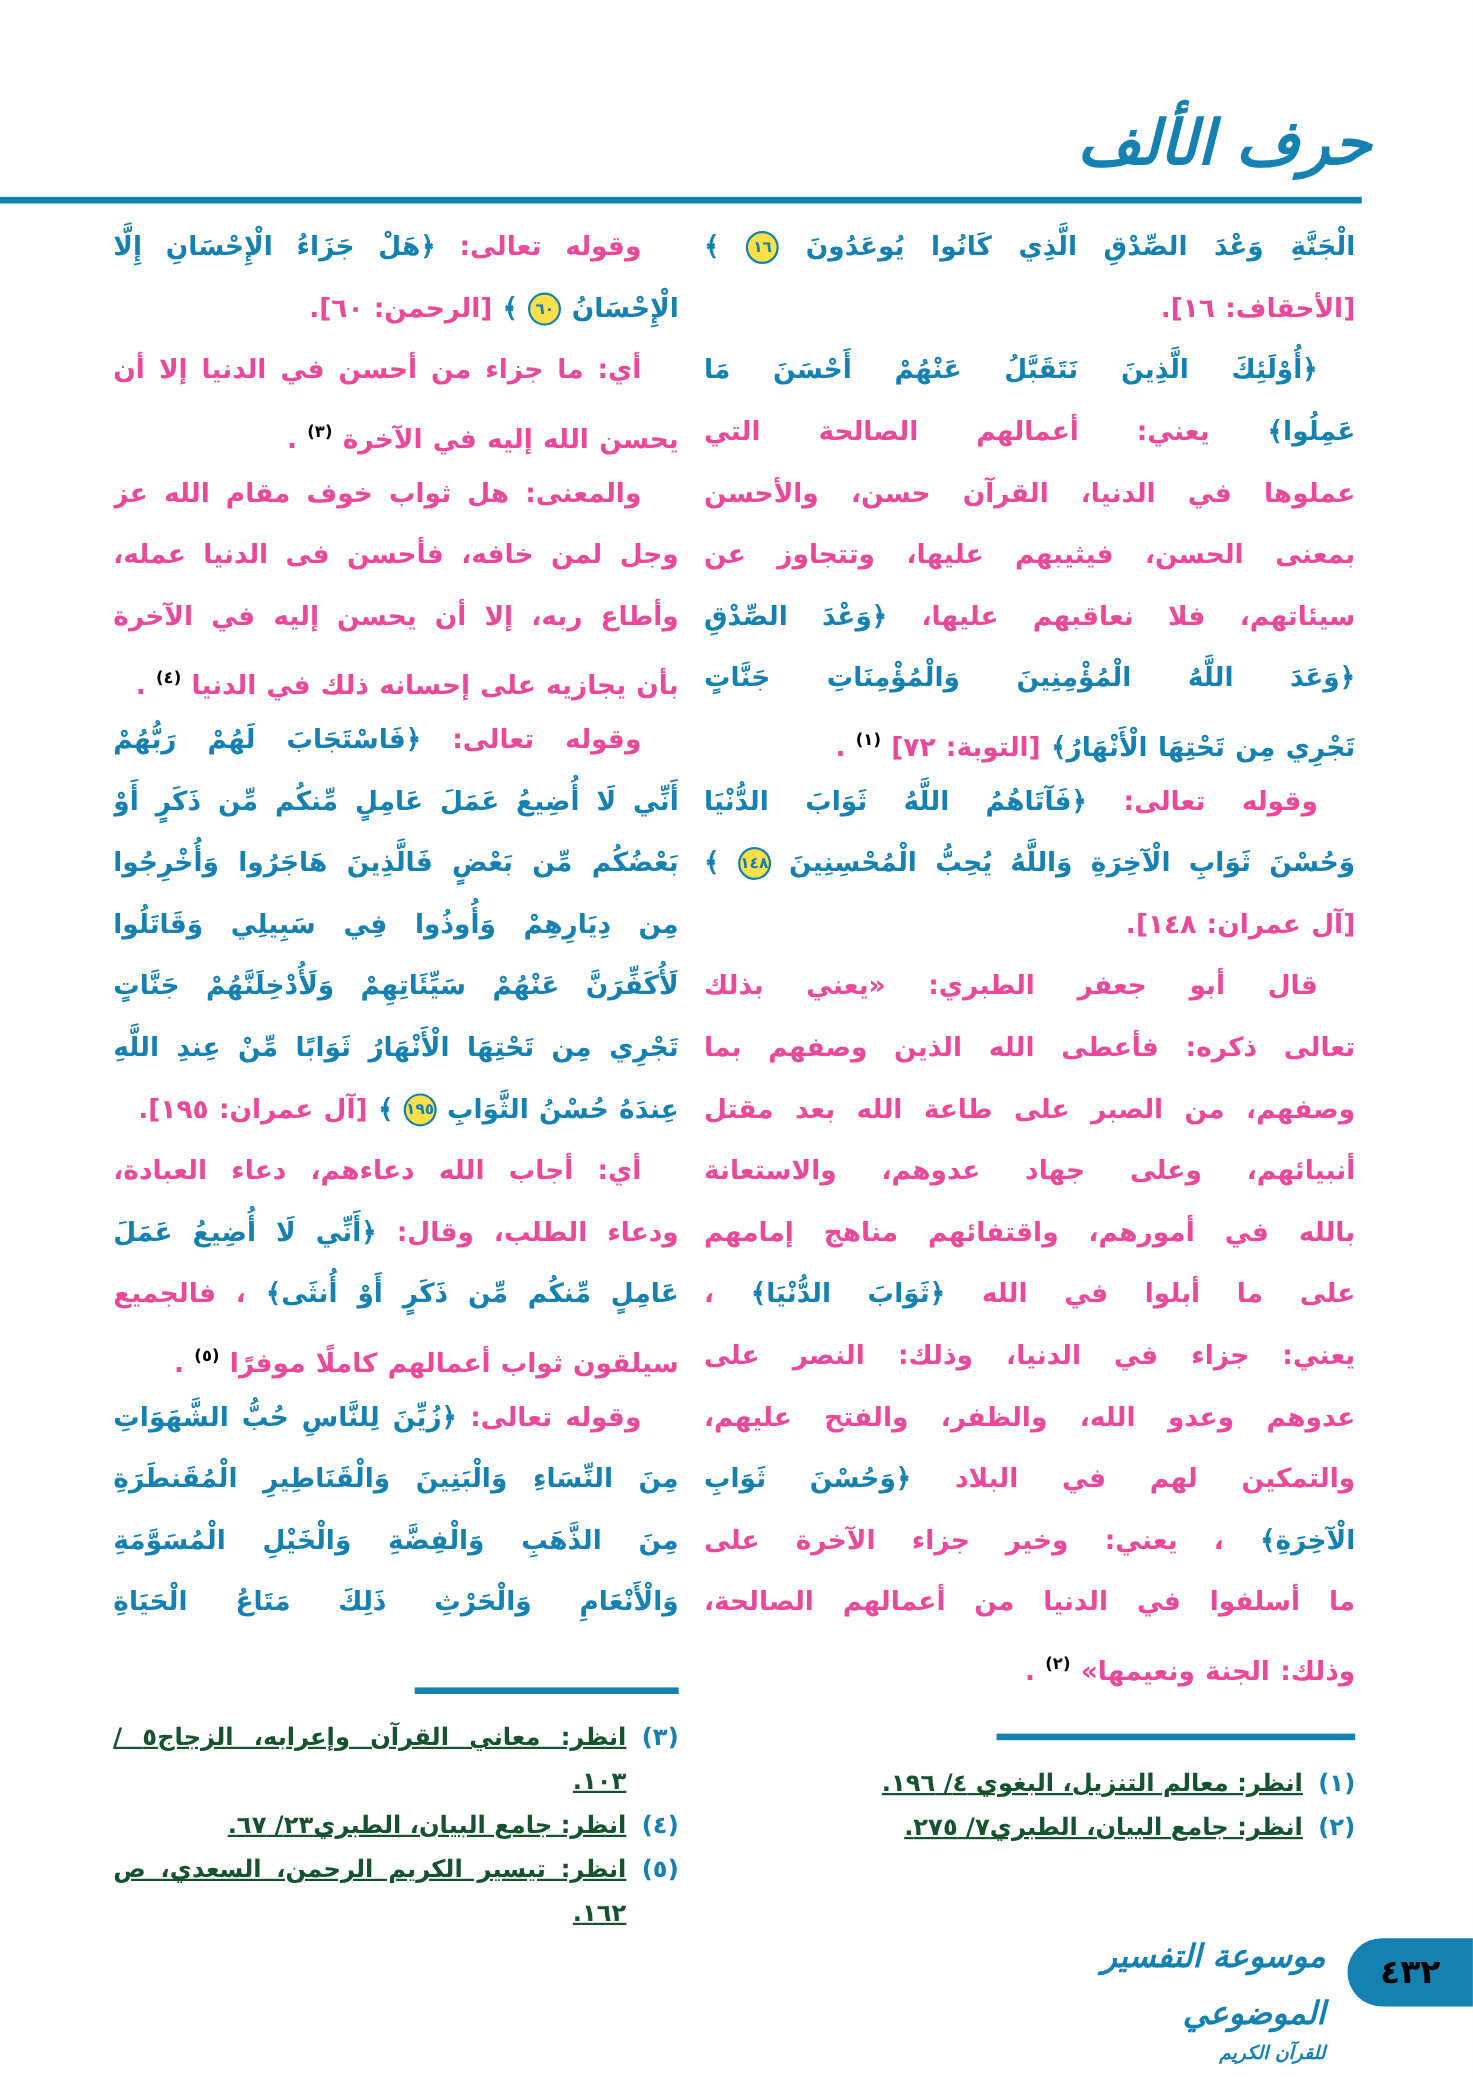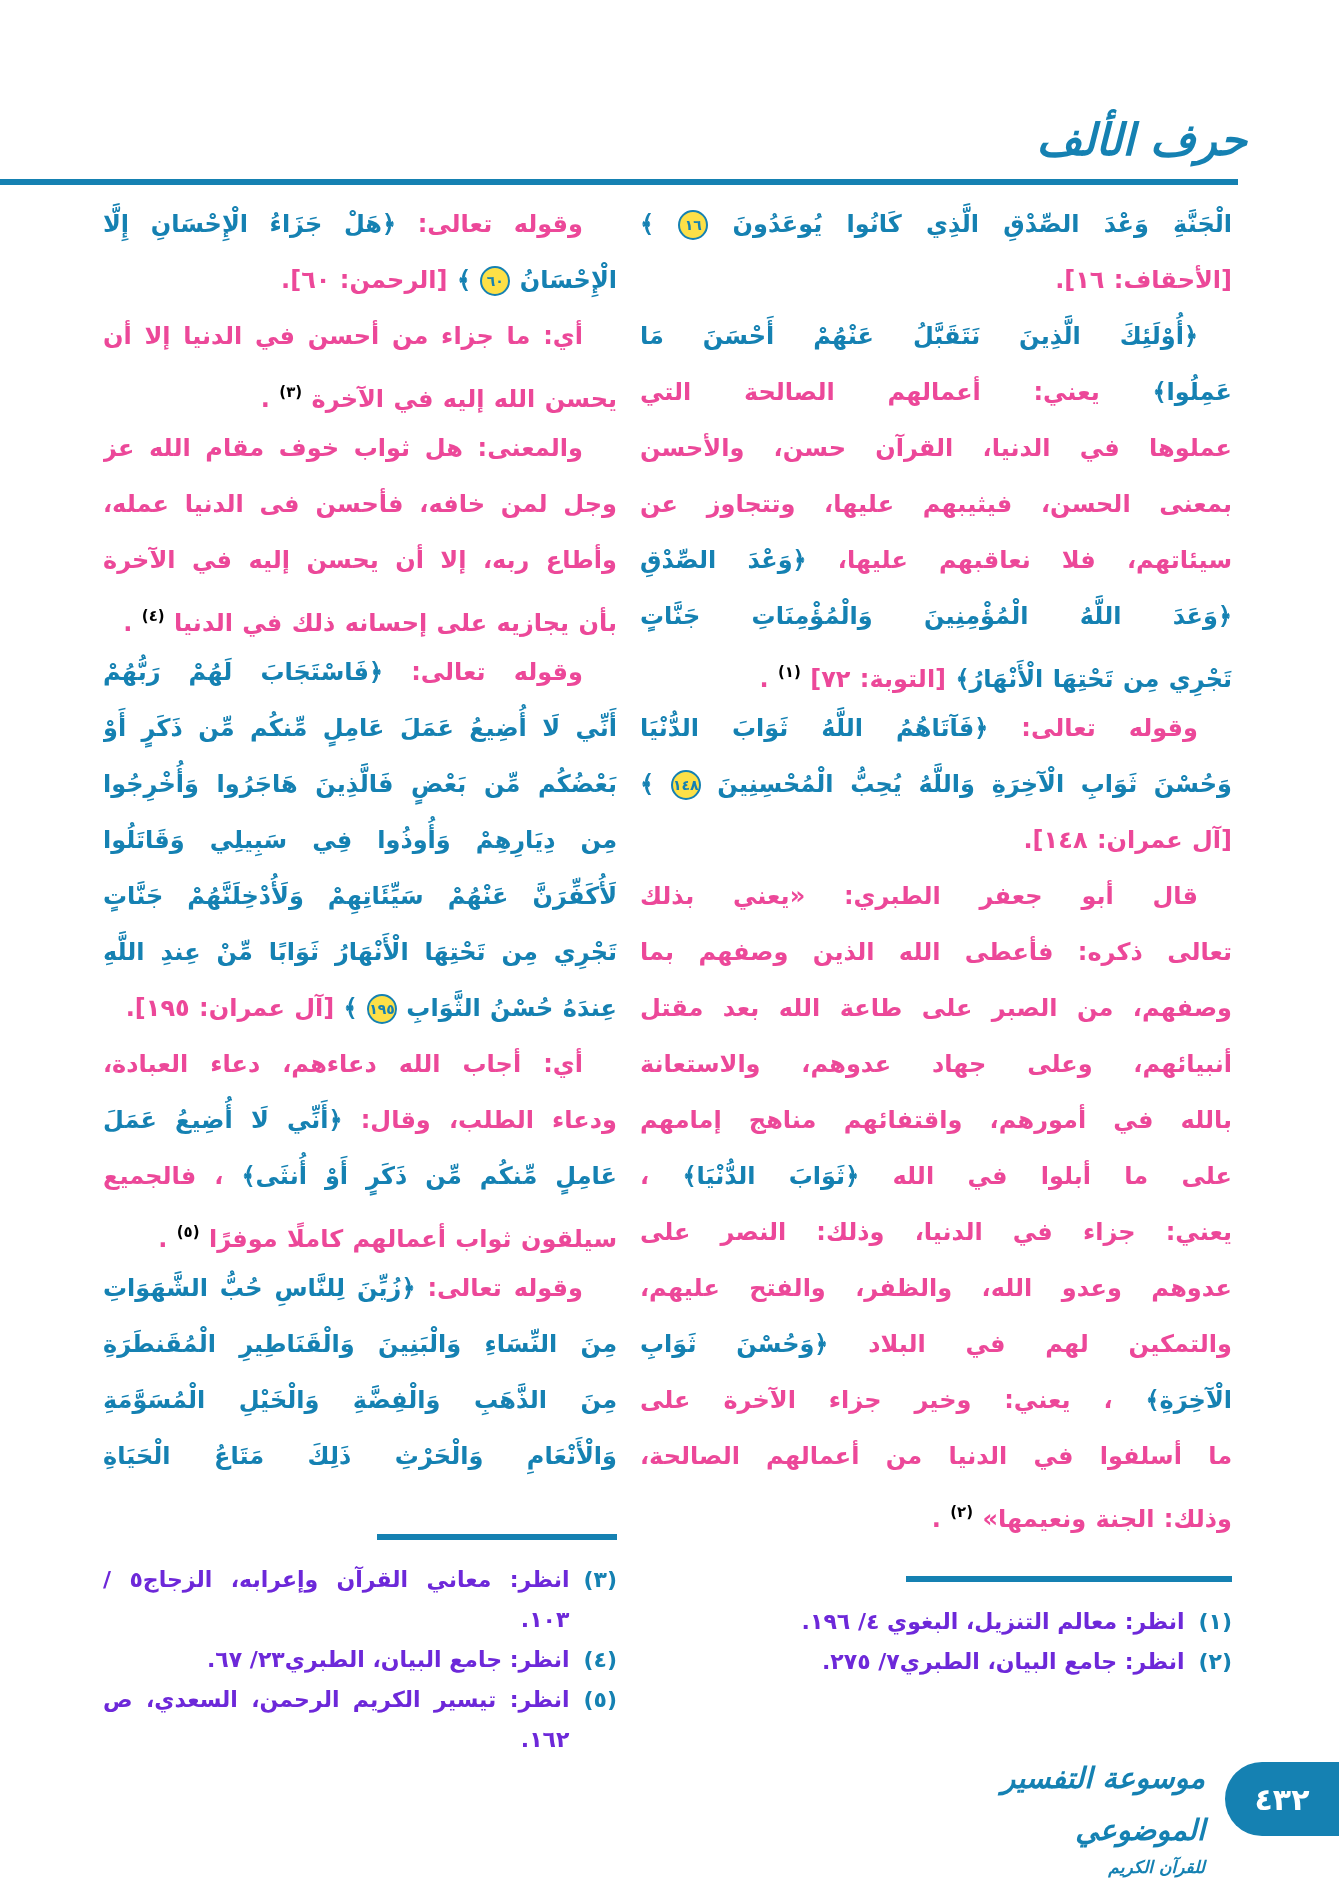--- a/index.html
+++ b/index.html
@@ -2,22 +2,22 @@
 <html lang="ar" dir="rtl" style="--accent: #1581B2;"><head>
 <meta charset="utf-8">
 <style>
   html,body{margin:0;padding:0;background:#e8e8e8;}
   .page{
     position:relative;width:1339px;height:1890px;background:#ffffff;
     font-family:"DejaVu Sans",sans-serif;direction:rtl;overflow:hidden;
     margin:0 auto;
   }
   .chapter-title{
-    position:absolute;top:114px;right:92px;
-    font-size:44px;font-weight:bold;font-style:italic;
+    position:absolute;top:98px;right:92px;
+    font-size:56px;font-weight:bold;font-style:italic;
     color:var(--accent);letter-spacing:-1px;
   }
   .header-rule{
     position:absolute;top:179px;left:0;width:1238px;height:6px;
     background:var(--accent);
   }
   .col{position:absolute;top:196px;color:#000;}
   .col-right{right:107px;width:592px;}
   .col-left{left:103px;width:514px;}
   .line{
@@ -34,31 +34,31 @@
     display:inline-flex;align-items:center;justify-content:center;
     width:30px;height:30px;border:2px solid var(--accent);border-radius:50%;
     color:var(--accent);font-size:14px;font-weight:bold;vertical-align:middle;
     line-height:1;box-sizing:border-box;background:#fde047;
   }
   .fn-rule{height:6px;background:var(--accent);margin-left:auto;margin-right:0;}
   .col-right .fn-rule{width:326px;margin-top:36px;margin-bottom:20px;}
   .col-left .fn-rule{width:240px;margin-top:50px;margin-bottom:20px;}
   .footnote{display:flex;gap:14px;font-size:22px;font-weight:bold;line-height:40px;}
   .fn-marker{color:var(--accent);flex:0 0 auto;}
-  .fn-text{text-align:justify;color:#6d28d9;}
+  .fn-text{text-align:justify;color:#14532d;text-decoration:underline;}
   .footer-logo{
     position:absolute;top:1752px;right:134px;width:276px;text-align:right;
     color:var(--accent);font-style:italic;
   }
   .logo-main{font-size:29px;font-weight:bold;line-height:52px;letter-spacing:-1px;}
   .logo-sub{font-size:17px;font-weight:bold;line-height:22px;}
   .page-tab{
-    position:absolute;top:1762px;right:0;width:114px;height:74px;
+    position:absolute;top:1762px;right:0;width:114px;height:62px;
     background:var(--accent);border-radius:40px 0 0 40px;
-    color:#ffffff;display:flex;align-items:center;justify-content:center;
+    color:#000000;display:flex;align-items:center;justify-content:center;
     font-size:30px;font-weight:bold;
   }
 </style>
 </head>
 <body>
 
 <div class="page">
 
   <div class="chapter-title">حرف الألف</div>
   <div class="header-rule"></div>

